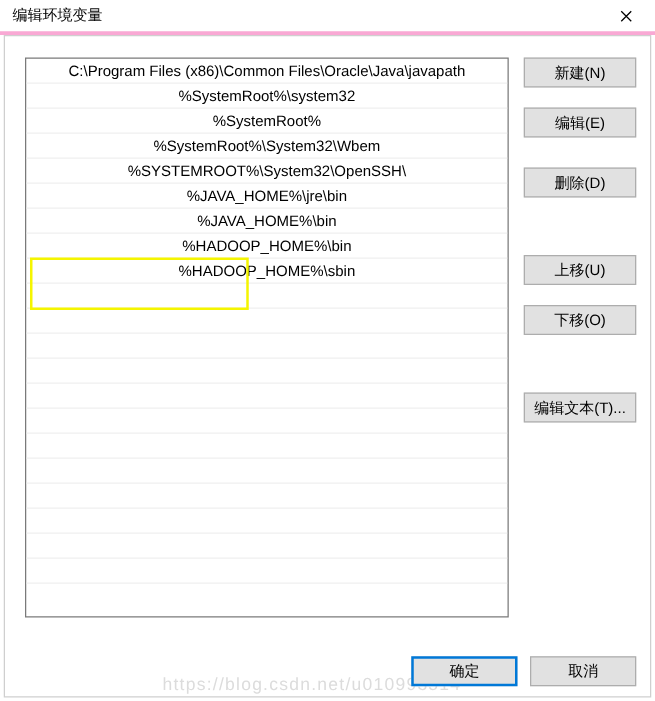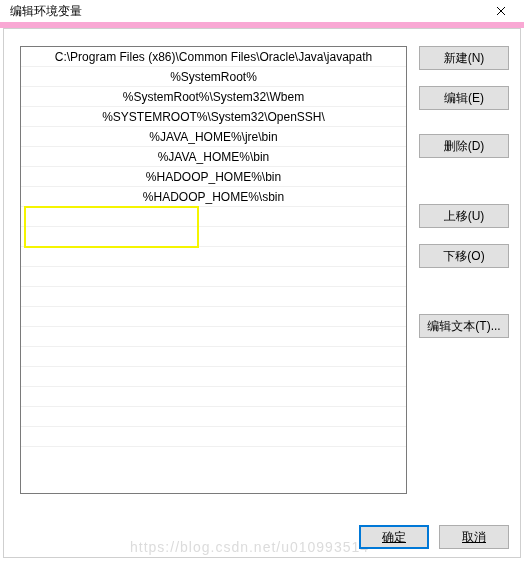--- a/index.html
+++ b/index.html
@@ -11,21 +11,21 @@
       height: 561px;
       position: relative;
     }
     .titlebar {
       height: 28px;
       display: flex;
       align-items: center;
       justify-content: space-between;
       padding: 0 8px 0 10px;
       background: #fff;
-      border-bottom: 6px solid #f9a8d4;
+      border-bottom: 3px solid #f9a8d4;
     }
     .close-btn {
       width: 30px; height: 20px;
       display: flex; align-items: center; justify-content: center;
       cursor: pointer;
     }
     .close-btn svg { width: 10px; height: 10px; }
     .content {
       padding: 18px 15px 15px 20px;
       display: flex;
@@ -78,23 +78,22 @@
       font-family: inherit;
     }
     .footer {
       position: absolute;
       bottom: 12px;
       right: 15px;
       display: flex;
       gap: 10px;
     }
     .footer .btn {
-      width: 70px;
+      width: 85px;
       margin-bottom: 0;
-      text-decoration: underline;
     }
     .btn-primary {
       border: 2px solid #0078d7;
       background: #e1e1e1;
     }
     .watermark {
       position: absolute;
       bottom: 6px;
       left: 130px;
       font-size: 14px;
@@ -121,20 +120,21 @@
       </svg>
   </div>
 </div>
 
 <div class="dialog-frame"></div>
 
 <div class="content">
   <div class="list-panel" id="list-panel">
 
     <div class="list-row">C:\Program Files (x86)\Common Files\Oracle\Java\javapath</div>
+      <div class="list-row">%SystemRoot%\system32</div>
       <div class="list-row">%SystemRoot%</div>
       <div class="list-row">%SystemRoot%\System32\Wbem</div>
       <div class="list-row">%SYSTEMROOT%\System32\OpenSSH\</div>
       <div class="list-row">%JAVA_HOME%\jre\bin</div>
       <div class="list-row">%JAVA_HOME%\bin</div>
       <div class="list-row">%HADOOP_HOME%\bin</div>
       <div class="list-row">%HADOOP_HOME%\sbin</div>
       <div class="list-row"></div>
       <div class="list-row"></div>
       <div class="list-row"></div>

